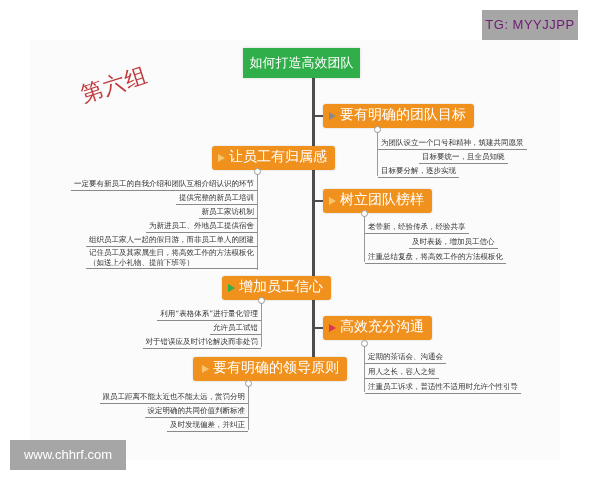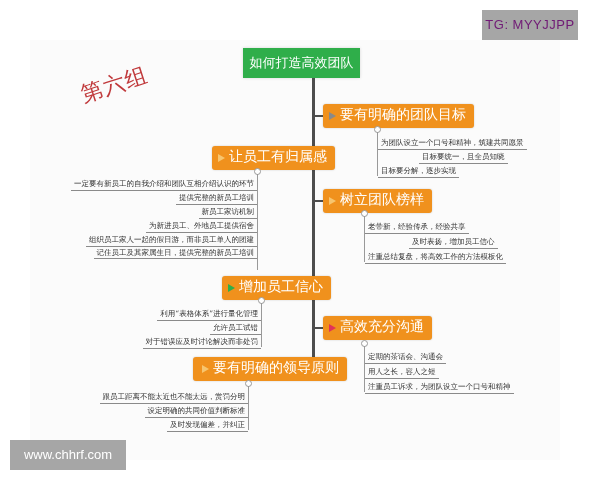--- a/index.html
+++ b/index.html
@@ -100,35 +100,36 @@
 <div class="leaf right" style="left:365px; top:250px;">注重总结复盘，将高效工作的方法模板化</div>
 
 <div class="hconn" style="left:314px; top:327px; width:9px;"></div>
 <div class="topic" style="left:323px; top:316px;">
   <span class="flag" style="border-left-color:#e0335a;"></span><span>高效充分沟通</span>
 </div>
 <div class="knob" style="left:361px; top:340px;"></div>
 <div class="vline" style="left:364px; top:346px; height:46px;"></div>
 <div class="leaf right" style="left:365px; top:350px;">定期的茶话会、沟通会</div>
 <div class="leaf right" style="left:365px; top:365px;">用人之长，容人之短</div>
-<div class="leaf right" style="left:365px; top:380px;">注重员工诉求，为团队设立一个口号和精神</div>
+<div class="leaf right" style="left:365px; top:380px;">注重员工诉求，普适性不适用时允许个性引导</div>
 
 <div class="hconn" style="left:302px; top:157px; width:10px;"></div>
 <div class="topic" style="left:212px; top:146px;">
   <span class="flag" style="border-left-color:#f7c56e;"></span><span>让员工有归属感</span>
 </div>
 <div class="knob" style="left:254px; top:168px;"></div>
 <div class="vline" style="left:257px; top:174px; height:96px;"></div>
 <div class="leaf left" style="right:343px; top:177px;">一定要有新员工的自我介绍和团队互相介绍认识的环节</div>
 <div class="leaf left" style="right:343px; top:191px;">提供完整的新员工培训</div>
 <div class="leaf left" style="right:343px; top:205px;">新员工家访机制</div>
 <div class="leaf left" style="right:343px; top:219px;">为新进员工、外地员工提供宿舍</div>
 <div class="leaf left" style="right:343px; top:233px;margin-left:36px;">组织员工家人一起的假日游，而非员工单人的团建</div>
 <div class="leaf left two" style="right:343px; top:247px; text-align:left;">
-  <div>记住员工及其家属生日，提供完整的新员工培训</div>
+  <div>记住员工及其家属生日，将高效工作的方法模板化</div>
+  <div>（如送上小礼物、提前下班等）</div>
 </div>
 
 <div class="hconn" style="left:300px; top:287px; width:12px;"></div>
 <div class="topic" style="left:222px; top:276px;">
   <span class="flag" style="border-left-color:#2fae4a;"></span><span>增加员工信心</span>
 </div>
 <div class="knob" style="left:258px; top:297px;"></div>
 <div class="vline" style="left:261px; top:303px; height:44px;"></div>
 <div class="leaf left" style="right:339px; top:307px;">利用“表格体系”进行量化管理</div>
 <div class="leaf left" style="right:339px; top:321px;">允许员工试错</div>

